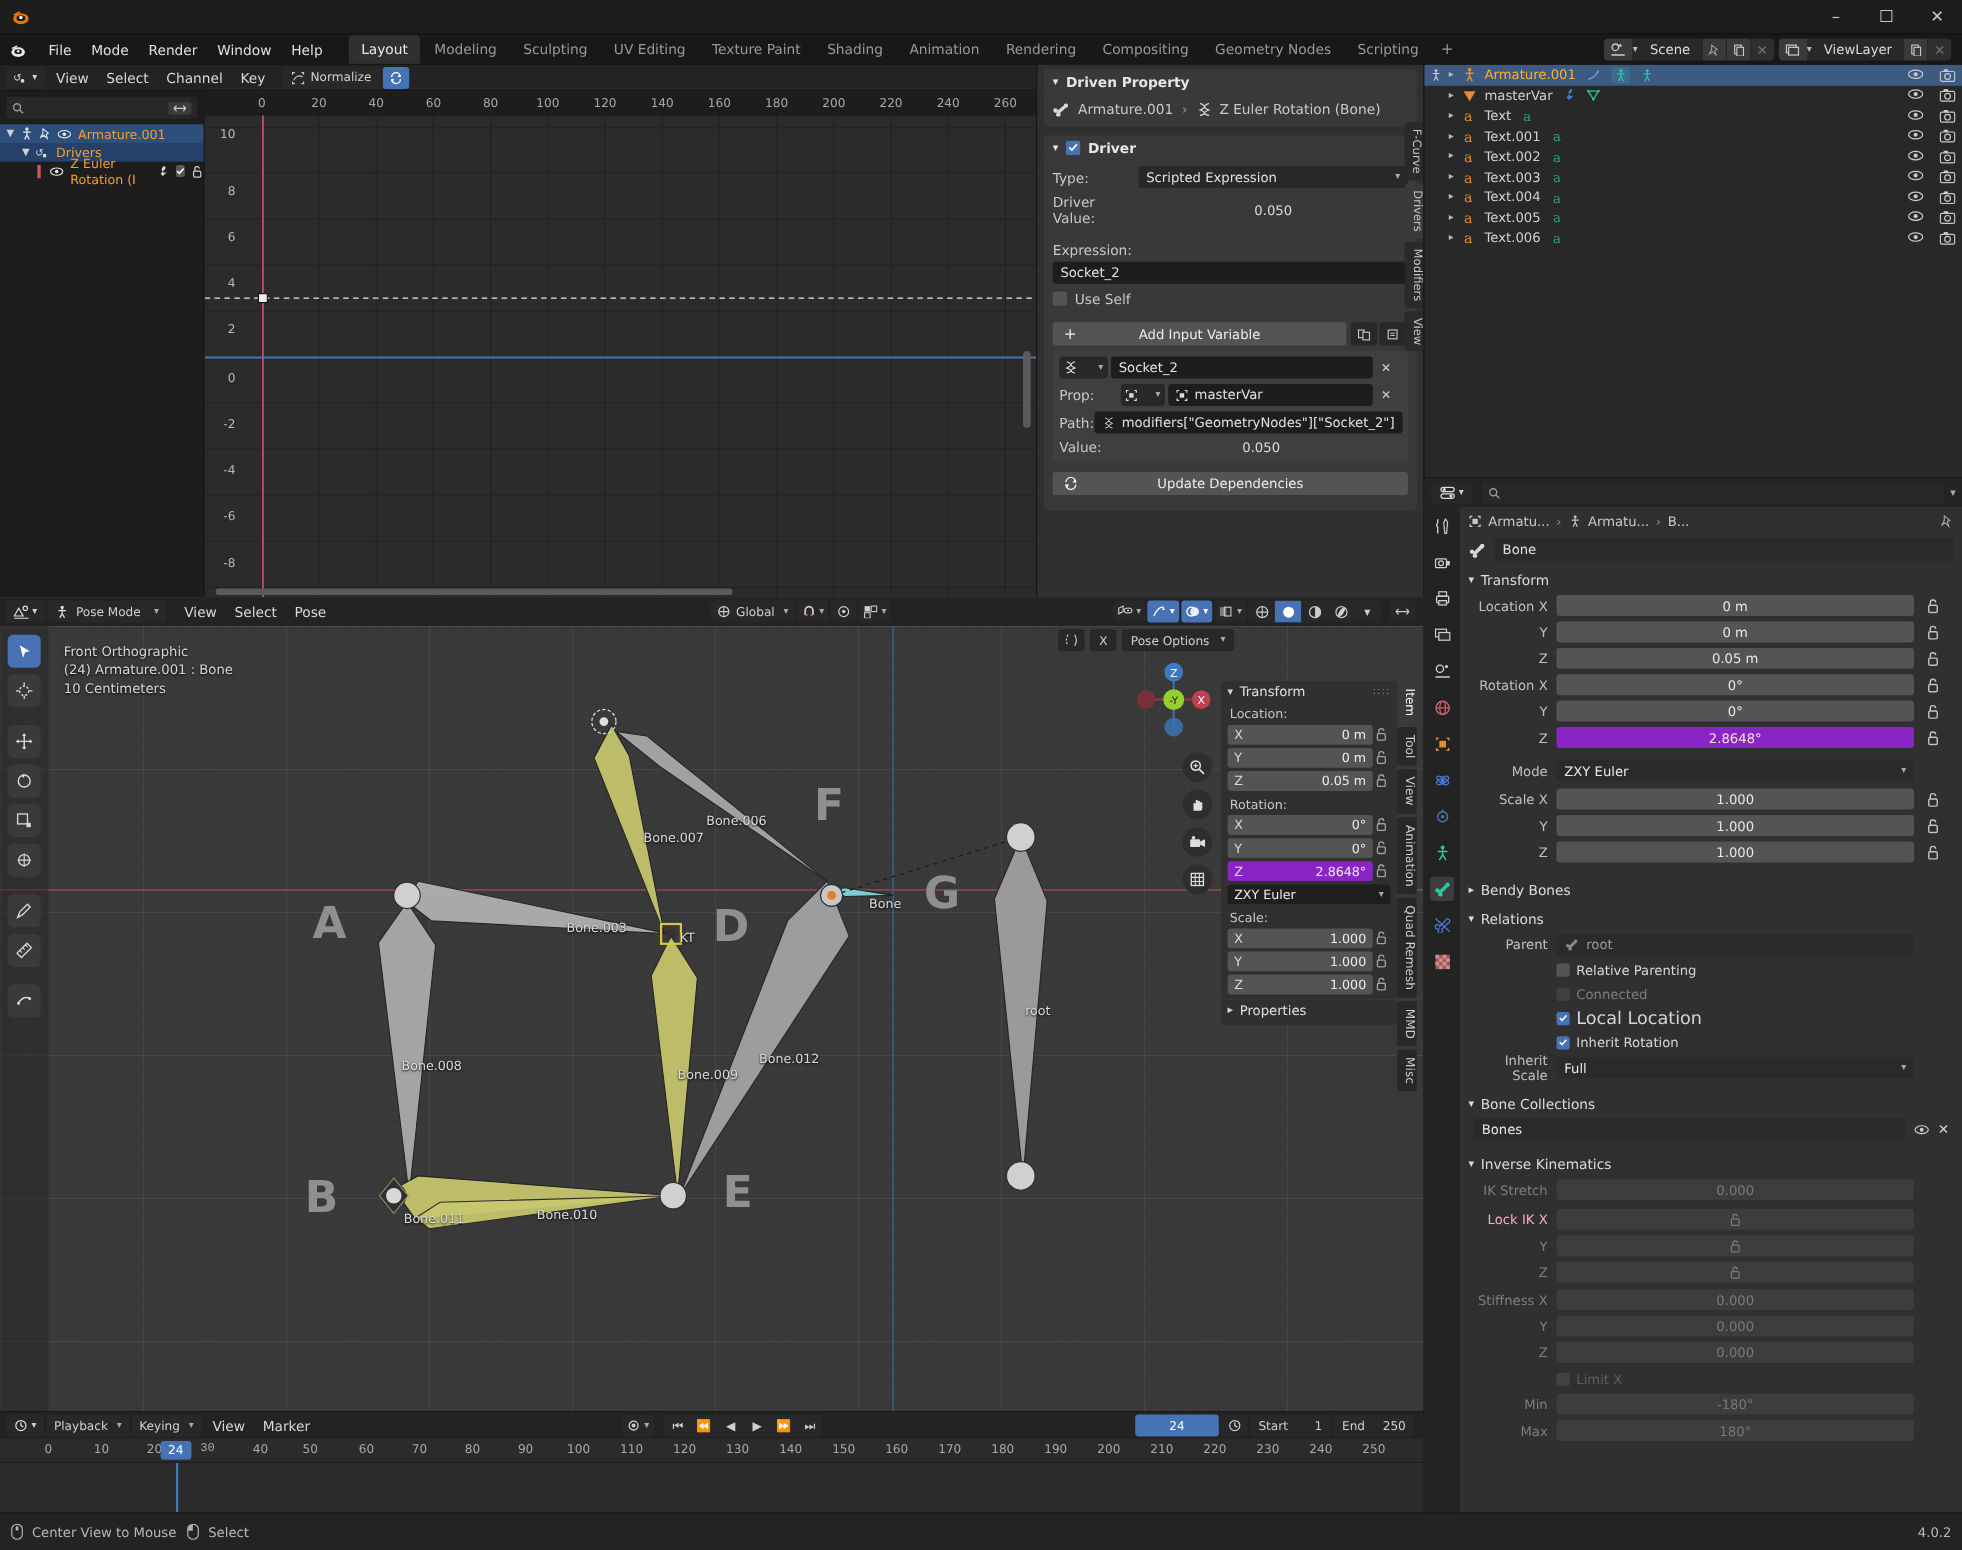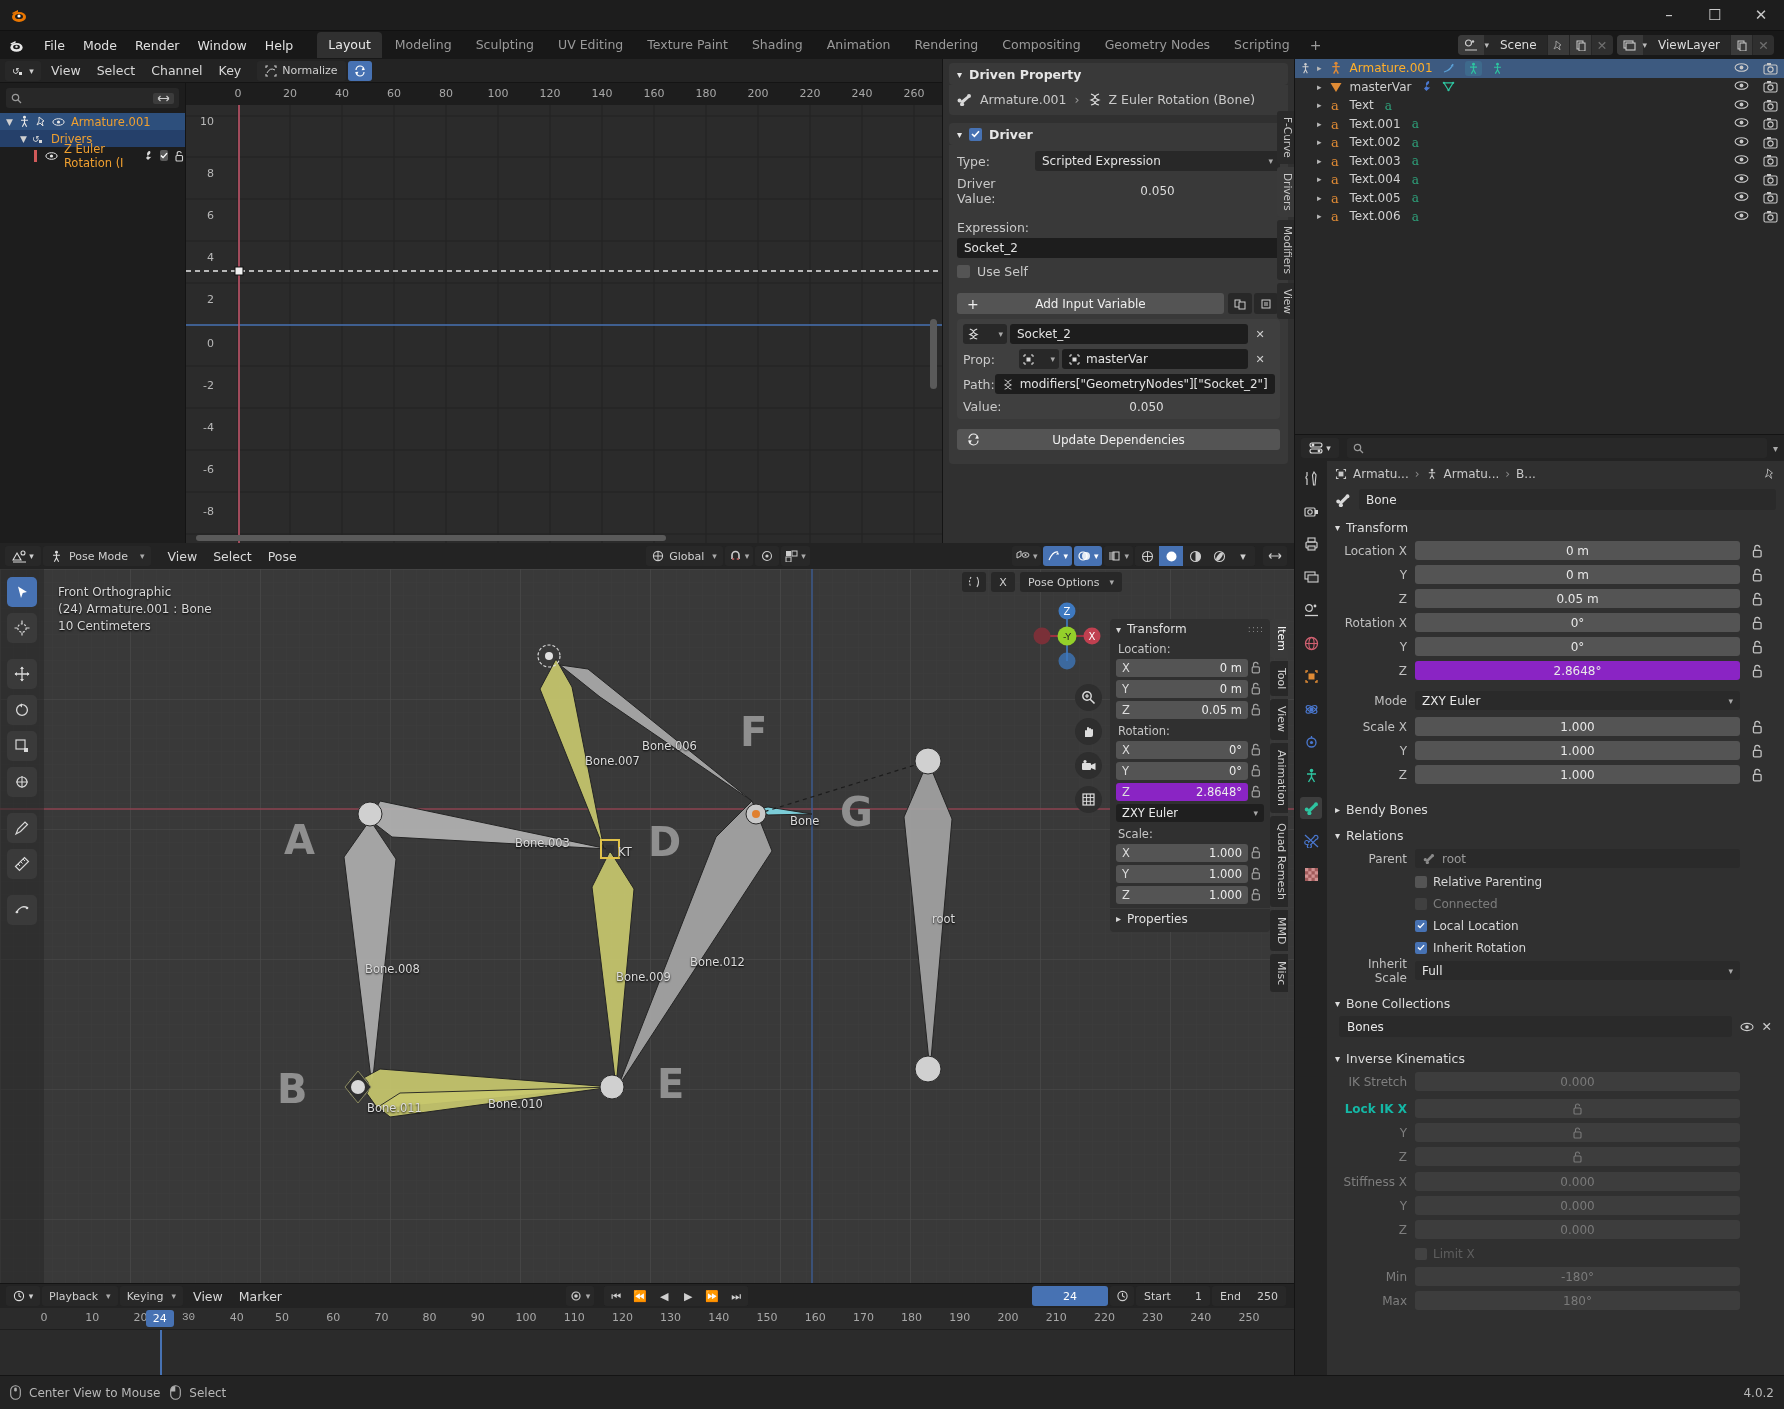--- a/index.html
+++ b/index.html
@@ -1313,21 +1313,21 @@
           </span>
         </div>
         <div class="prow" style="height:19px;">
           <span class="plab"></span>
           <span class="row" style="flex:1;">
             <span class="chk on" style="width:12px;height:12px;margin-right:6px;">
               <svg width="8" height="7" viewBox="0 0 9 8">
                   <path d="M1 4 L3.4 6.4 L8 1.3" stroke="#fff" stroke-width="1.6" fill="none"></path>
                 </svg>
             </span>
-            <span style="font-size:12px;">Local Location</span>
+            <span style="font-size:16px;">Local Location</span>
           </span>
         </div>
         <div class="prow" style="height:19px;">
           <span class="plab"></span>
           <span class="row" style="flex:1;">
             <span class="chk on" style="width:12px;height:12px;margin-right:6px;">
               <svg width="8" height="7" viewBox="0 0 9 8">
                   <path d="M1 4 L3.4 6.4 L8 1.3" stroke="#fff" stroke-width="1.6" fill="none"></path>
                 </svg>
             </span>
@@ -1365,21 +1365,21 @@
         <span style="margin-right:6px;font-size:10px;">▾</span>
         <span>Inverse Kinematics</span>
       </div>
       <div style="padding:2px 10px 4px;">
         <div class="prow">
           <span class="plab" style="color:#7e7e7e;">IK Stretch</span>
           <span class="pval dis">0.000</span>
           <span style="width:34px;"></span>
         </div>
         <div class="prow" style="margin-top:6px;">
-          <span class="plab" style="color:#14b8a6;font-weight:bold;">Lock IK X</span>
+          <span class="plab" style="color:#f9a8d4;">Lock IK X</span>
           <span class="pval dis">
             <svg width="11" height="12" viewBox="0 0 11 12">
                 <rect x="2" y="5" width="7" height="6" rx="1" fill="none" stroke="#7a7a7a" stroke-width="1.1"></rect>
                 <path d="M3.5 5 V3 a2 2 0 0 1 4 0" fill="none" stroke="#7a7a7a" stroke-width="1.1"></path>
               </svg>
           </span>
           <span style="width:34px;"></span>
         </div>
         <div class="prow">
           <span class="plab" style="color:#7e7e7e;">Y</span>

